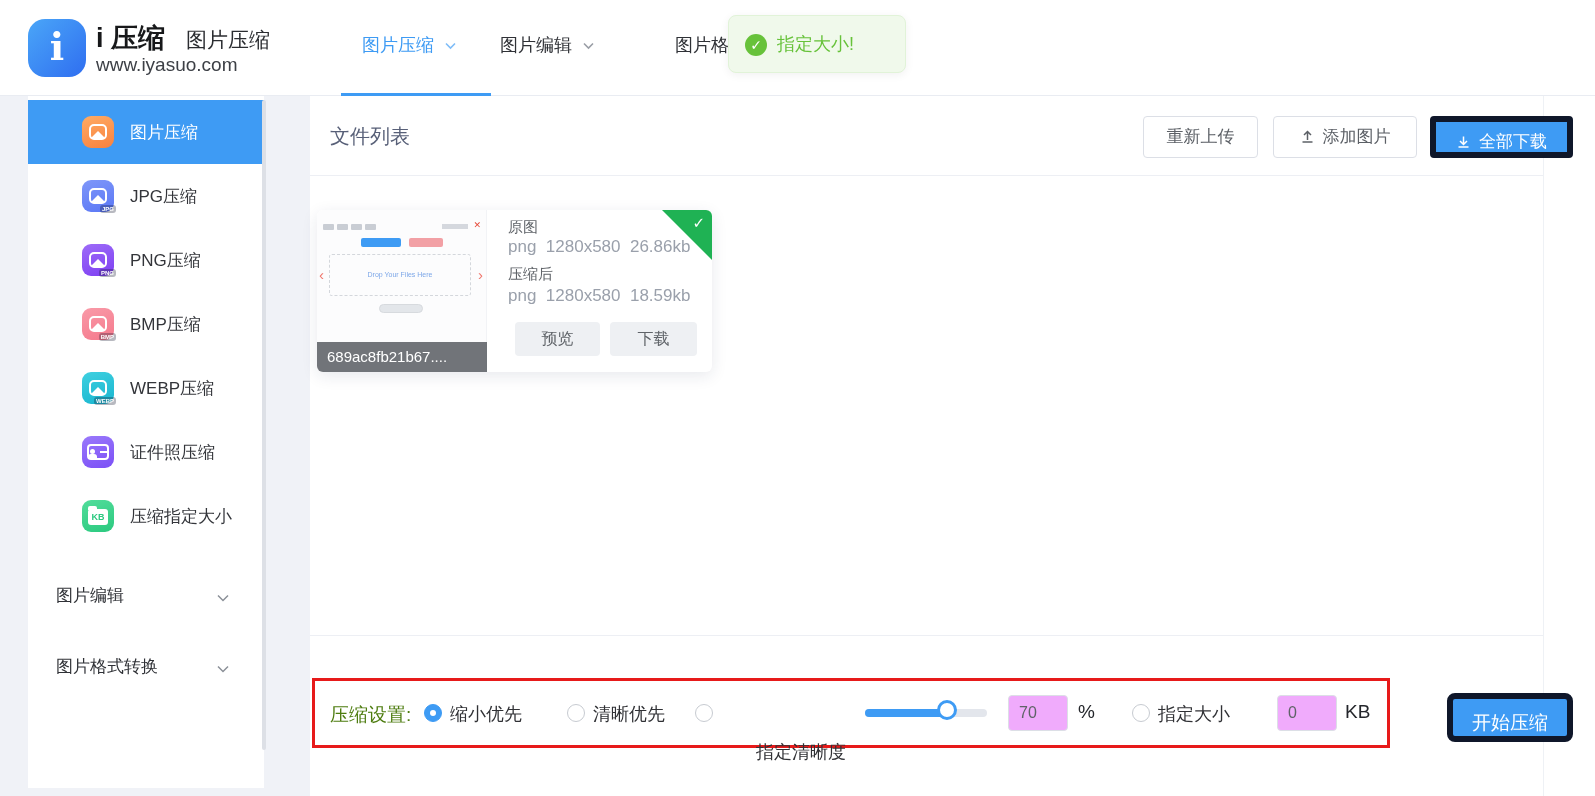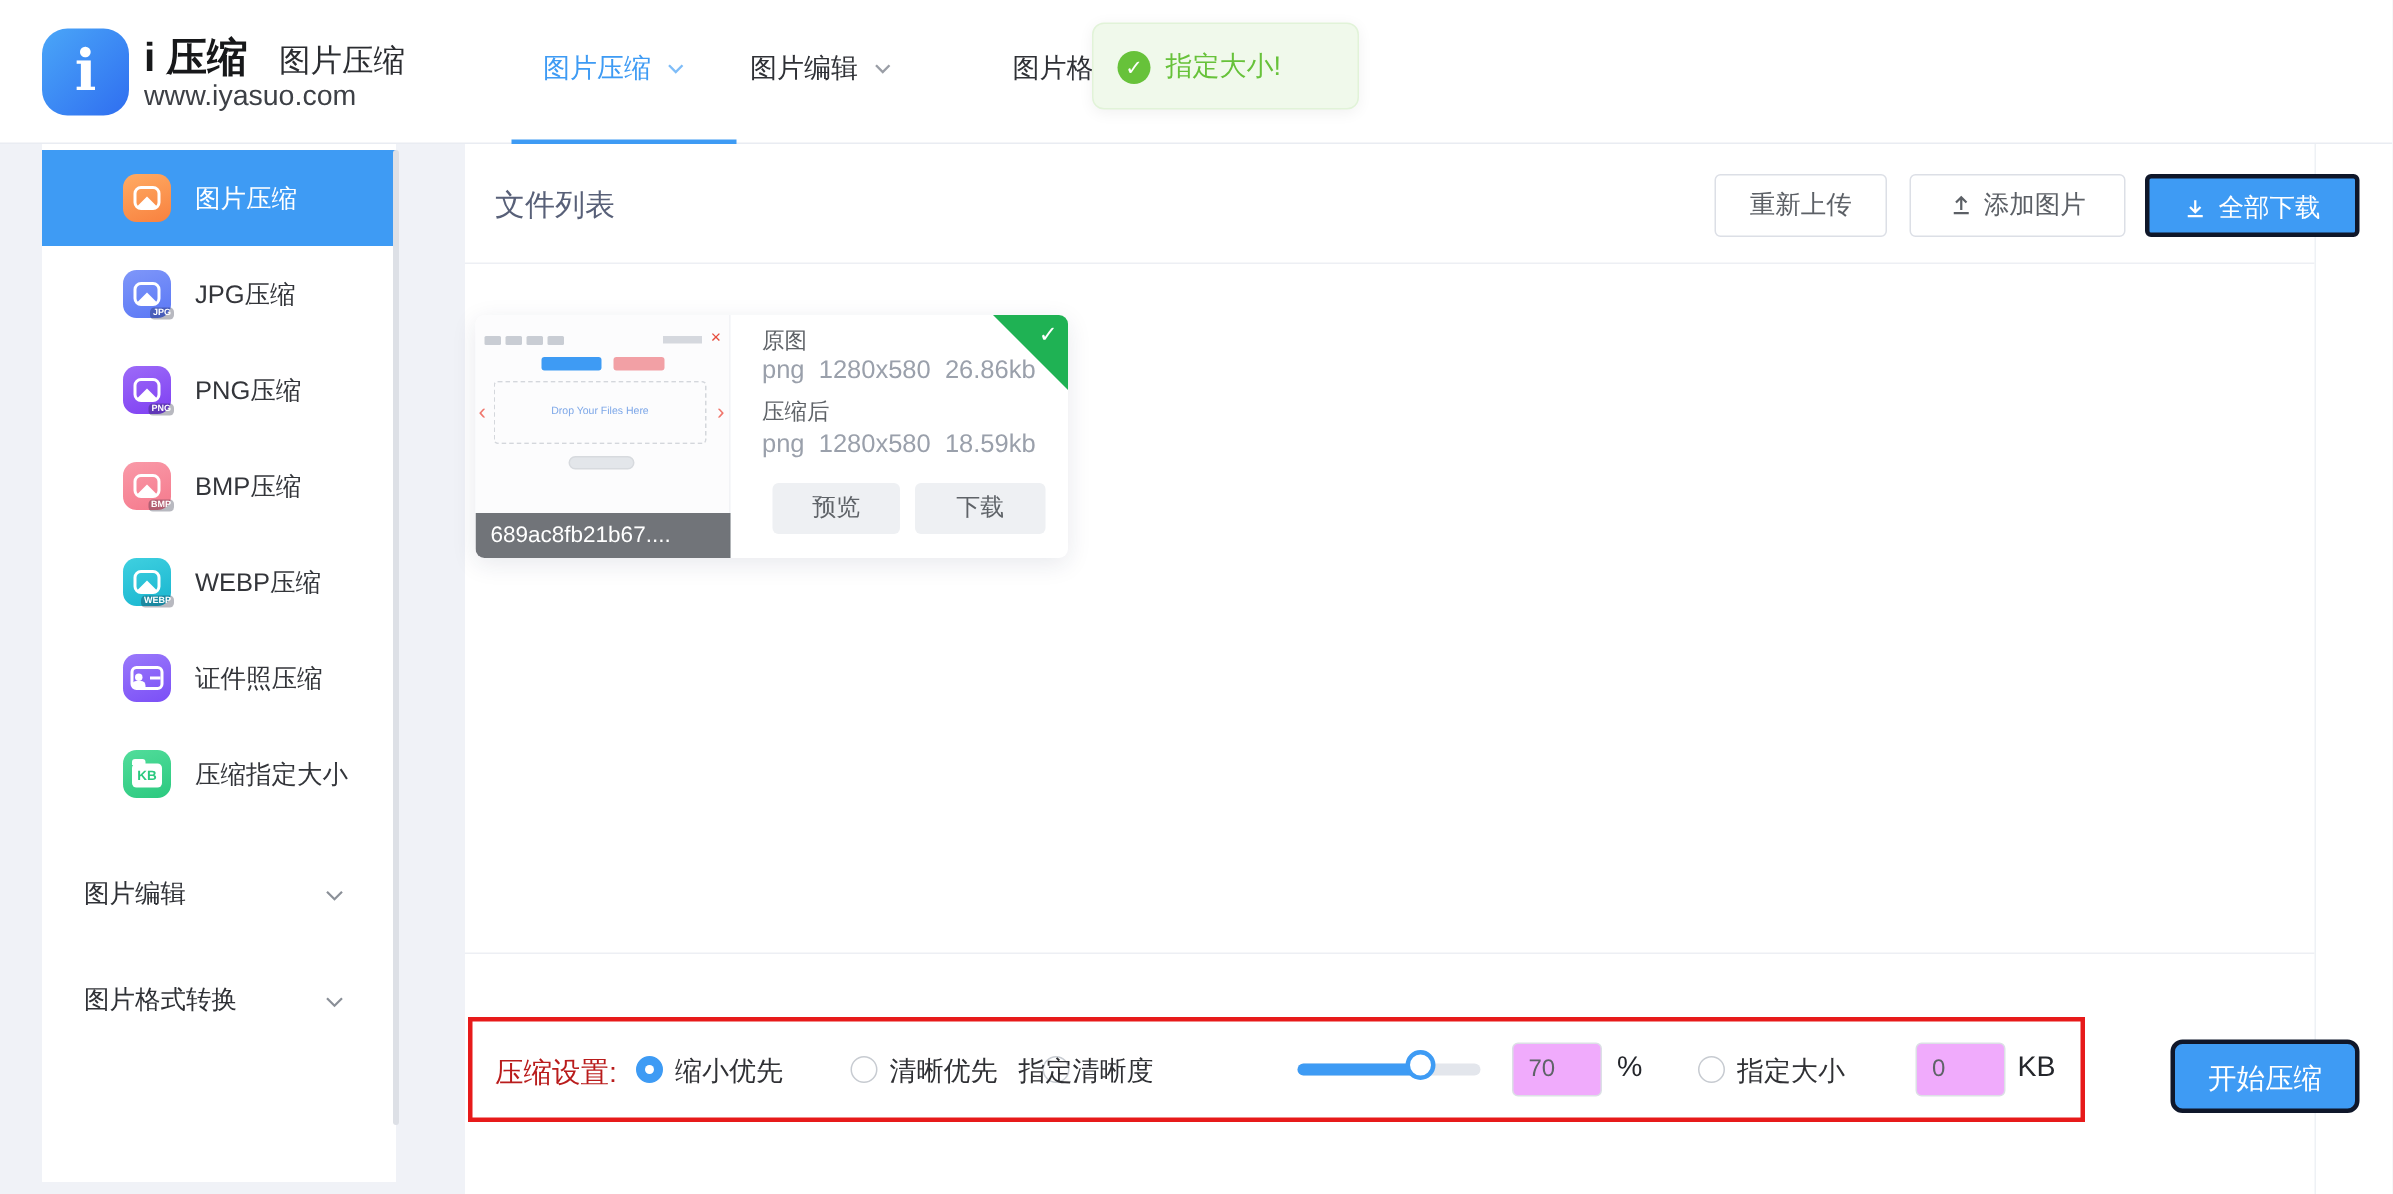--- a/index.html
+++ b/index.html
@@ -45,21 +45,21 @@
   .side-scrollthumb { position:absolute; left:234px; top:4px; width:4px; height:650px; background:#dde0e6; border-radius:2px; }
 
   
   .main-panel { position:absolute; left:310px; top:96px; width:1285px; height:700px; background:#ffffff; z-index:1; }
   .main-right-line { position:absolute; left:1543px; top:96px; width:1px; height:700px; background:#eef1f5; z-index:2; }
   .divider { position:absolute; left:310px; width:1233px; height:1px; background:#edeff4; z-index:3; }
   .page-title { position:absolute; left:330px; top:123px; font-size:20px; color:#586078; z-index:3; }
 
   .btn { position:absolute; border-radius:4px; font-size:17px; text-align:center; cursor:pointer; z-index:3; white-space:nowrap; }
   .btn.ghost { background:#ffffff; border:1px solid #dcdfe6; color:#5c6066; }
-  .btn.primary { background:#3e9bf4; border:3px solid #0f172a; color:#ffffff; }
+  .btn.primary { background:#3e9bf4; border:6px solid #0f172a; color:#ffffff; }
   .btn-reupload { left:1143px; top:116px; width:115px; height:42px; line-height:40px; }
   .btn-add { left:1273px; top:116px; width:144px; height:42px; line-height:40px; }
   .btn-downall { left:1430px; top:116px; width:143px; height:42px; line-height:40px; }
   .mini-ico { display:inline-block; vertical-align:-2px; margin-right:8px; }
 
   
   .card { position:absolute; left:317px; top:210px; width:395px; height:162px; background:#fff; border-radius:6px; box-shadow:0 4px 16px rgba(30,40,80,.10); overflow:hidden; z-index:4; }
   .thumb { position:absolute; left:0; top:0; width:170px; height:162px; background:#fcfcfd; border-right:1px solid #f2f3f6; }
   .t-chip { position:absolute; top:14px; width:11px; height:6px; background:#c9cdd4; border-radius:1px; }
   .t-bar { position:absolute; right:18px; top:14px; width:26px; height:5px; background:#d5d8de; }
@@ -72,21 +72,21 @@
   .t-arrow { position:absolute; top:56px; color:#f0766c; font-size:15px; }
   .namebar { position:absolute; left:0; bottom:0; width:170px; height:30px; background:rgba(88,92,98,.85); color:#fff; font-size:15px; line-height:30px; padding-left:10px; white-space:nowrap; }
   .info-label { position:absolute; left:191px; font-size:15px; color:#5f6368; }
   .info-val { position:absolute; left:191px; font-size:17px; color:#9aa0ab; white-space:pre; }
   .card-btn { position:absolute; top:112px; height:34px; background:#eef0f3; border-radius:4px; color:#5f6368; font-size:16px; text-align:center; line-height:34px; cursor:pointer; }
   .ribbon { position:absolute; right:0; top:0; width:0; height:0; border-top:50px solid #1fb254; border-left:50px solid transparent; }
   .ribbon-check { position:absolute; right:7px; top:4px; color:#fff; font-size:15px; font-weight:bold; }
 
   
   .red-box { position:absolute; left:312px; top:678px; width:1078px; height:70px; border:3px solid #e71a1a; z-index:4; }
-  .set-label { position:absolute; left:330px; top:702px; font-size:19px; color:#b91c1c; z-index:5; }
+  .set-label { position:absolute; left:330px; top:702px; font-size:19px; color:#4d7c0f; z-index:5; }
   .radio { position:absolute; width:18px; height:18px; border-radius:50%; border:1px solid #c7cbd1; background:#fff; top:704px; cursor:pointer; z-index:5; }
   .radio.sel { border:1px solid #3e9bf4; background:#3e9bf4; }
   .radio.sel::after { content:""; position:absolute; left:5px; top:5px; width:6px; height:6px; border-radius:50%; background:#fff; }
   .radio-label { position:absolute; top:702px; font-size:18px; color:#303135; white-space:nowrap; z-index:5; cursor:pointer; }
   .slider-track { position:absolute; left:865px; top:709px; width:122px; height:8px; border-radius:4px; background:#e3e6ec; z-index:5; cursor:pointer; }
   .slider-fill { position:absolute; left:0; top:0; height:8px; border-radius:4px; background:#3e9bf4; }
   .slider-thumb { position:absolute; left:937px; top:700px; width:20px; height:20px; border:3px solid #3e9bf4; border-radius:50%; background:#fff; z-index:6; cursor:pointer; }
   .num-input { position:absolute; top:695px; width:60px; height:36px; border:1px solid #dcdfe6; border-radius:4px; background:#f0abfc; color:#5f6368; font-size:16px; padding-left:10px; z-index:5; font-family:"Liberation Sans","DejaVu Sans",sans-serif; }
   .unit { position:absolute; top:701px; font-size:19px; color:#24262b; z-index:5; }
   .btn-start { left:1447px; top:693px; width:126px; height:49px; line-height:47px; border-radius:8px; font-size:19px; }
@@ -263,21 +263,21 @@
 
   <div class="set-label">压缩设置:</div>
 
   <span class="radio sel" style="left:424px;"></span>
   <span class="radio-label" style="left:450px;">缩小优先</span>
 
   <span class="radio" style="left:567px;"></span>
   <span class="radio-label" style="left:593px;">清晰优先</span>
 
   <span class="radio" style="left:695px;"></span>
-  <span class="radio-label" style="left:679px;">指定清晰度</span>
+  <span class="radio-label" style="left:756px;margin-top:38px;">指定清晰度</span>
 
   <div class="slider-track">
     <div class="slider-fill" style="width:85px;"></div>
   </div>
   <div class="slider-thumb"></div>
 
   <input class="num-input" style="left: 1008px;" value="70">
   <span class="unit" style="left:1078px;">%</span>
 
   <span class="radio" style="left:1132px;"></span>

